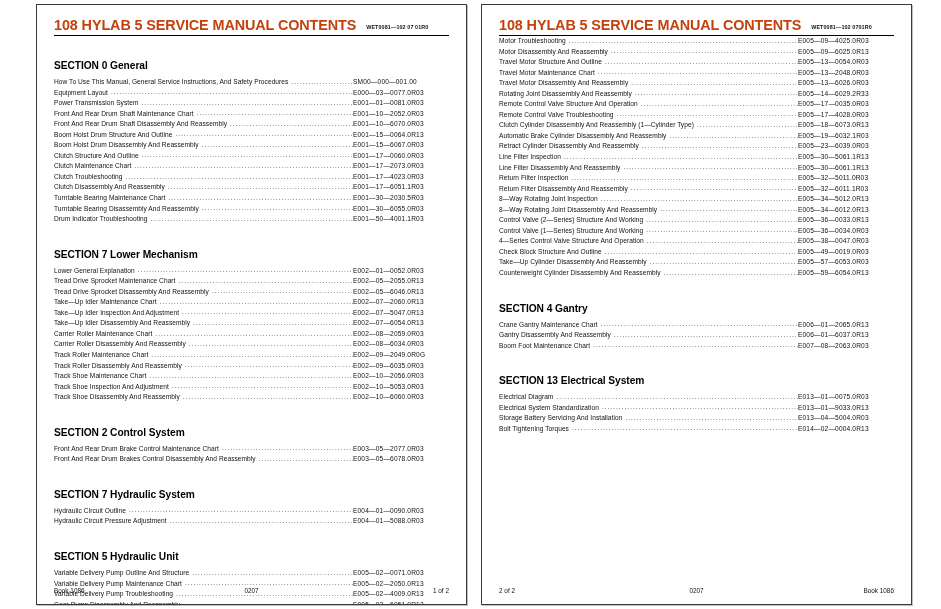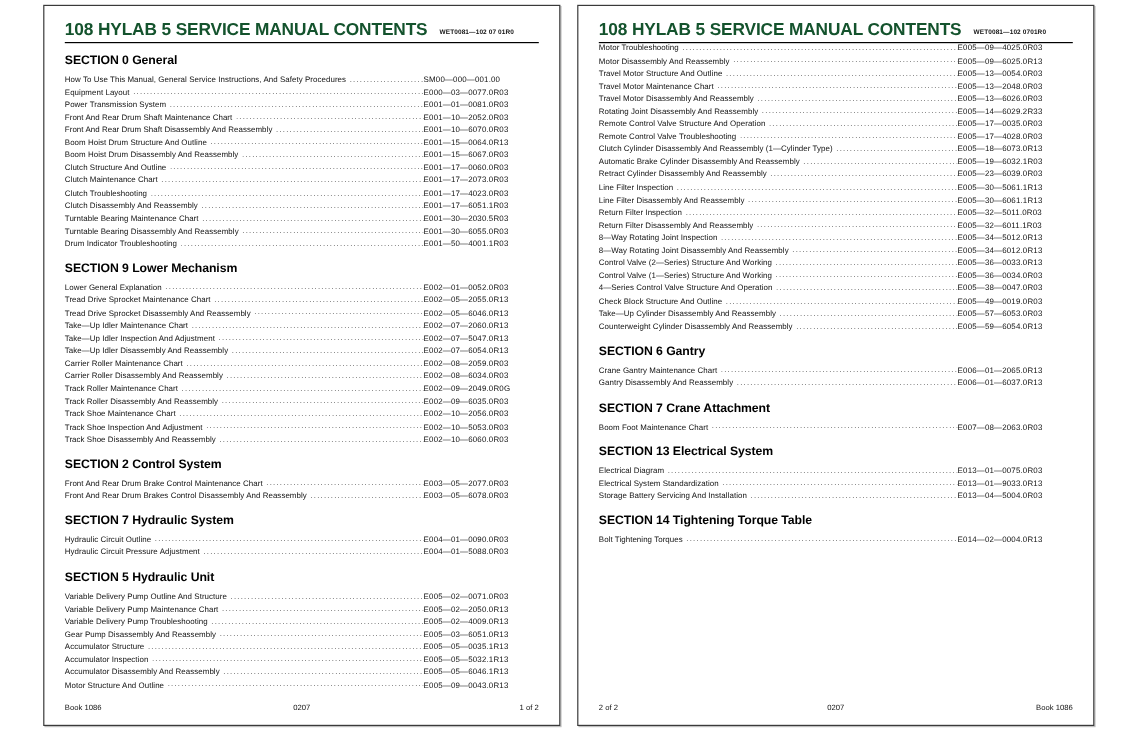--- a/index.html
+++ b/index.html
@@ -3,24 +3,24 @@
 <meta charset="utf-8">
 <style>
   html,body{margin:0;padding:0;background:#ffffff;}
   body{width:941px;height:609px;overflow:hidden;font-family:"Liberation Sans",sans-serif;}
   .spread{position:relative;width:941px;height:609px;display:flex;gap:10px;background:#fff;}
   .page{position:relative;background:#ffffff;border:1px solid #3a3a3a;box-shadow:1px 1px 0 rgba(0,0,0,.25);box-sizing:border-box;overflow:hidden;}
   .page-left{width:431px;height:601px;margin:4px 0 0 36px;}
   .page-right{width:431px;height:601px;margin:4px 0 0 4px;}
   .inner{position:absolute;left:17px;right:17px;top:12px;bottom:10px;}
   .doc-title-row{display:flex;align-items:flex-end;gap:10px;}
-  .doc-title{font-size:14.4px;font-weight:bold;letter-spacing:-0.1px;color:#14532d;white-space:nowrap;}
+  .doc-title{font-size:14.4px;font-weight:bold;letter-spacing:-0.1px;color:#c2410c;white-space:nowrap;}
   .doc-code{font-size:5.4px;font-weight:bold;letter-spacing:.1px;color:#111;padding-bottom:2.6px;white-space:nowrap;}
   .title-rule{border-bottom:1.4px solid #000;margin-top:2px;}
-  .section-head{font-size:10.2px;font-weight:bold;color:#000;margin-top:9px;margin-bottom:6px;letter-spacing:-0.05px;}
+  .section-head{font-size:10.2px;font-weight:bold;color:#000;margin-top:24px;margin-bottom:6px;letter-spacing:-0.05px;}
   .entries{margin:0;padding:0;list-style:none;}
   .entry{display:flex;align-items:baseline;font-size:6.6px;color:#111;line-height:10.55px;white-space:nowrap;}
   .entry .t{flex:0 0 auto;padding-right:3px;letter-spacing:.05px;}
   .entry .dots{flex:1 1 auto;overflow:hidden;white-space:nowrap;color:#333;letter-spacing:1.05px;font-size:6.4px;position:relative;top:-0.4px;}
   .entry .code{flex:0 0 auto;text-align:left;width:96px;letter-spacing:.15px;}
   .footer{position:absolute;left:17px;right:17px;bottom:10px;display:flex;font-size:6.4px;color:#111;}
   .footer .f-left{flex:0 0 33%;text-align:left;}
   .footer .f-mid{flex:0 0 34%;text-align:center;}
   .footer .f-right{flex:0 0 33%;text-align:right;}
 </style>
@@ -104,21 +104,21 @@
               <span class="t">Turntable Bearing Disassembly And Reassembly</span>
               <span class="dots">....................................................................................................................................................................................</span>
               <span class="code">E001—30—6055.0R03</span>
             </li>
             <li class="entry">
               <span class="t">Drum Indicator Troubleshooting</span>
               <span class="dots">....................................................................................................................................................................................</span>
               <span class="code">E001—50—4001.1R03</span>
             </li>
           </ul>
-          <div class="section-head">SECTION 9 Lower Mechanism</div>
+          <div class="section-head">SECTION 7 Lower Mechanism</div>
           <ul class="entries">
             <li class="entry">
               <span class="t">Lower General Explanation</span>
               <span class="dots">....................................................................................................................................................................................</span>
               <span class="code">E002—01—0052.0R03</span>
             </li>
             <li class="entry">
               <span class="t">Tread Drive Sprocket Maintenance Chart</span>
               <span class="dots">....................................................................................................................................................................................</span>
               <span class="code">E002—05—2055.0R13</span>
@@ -375,34 +375,33 @@
               <span class="t">Take—Up Cylinder Disassembly And Reassembly</span>
               <span class="dots">....................................................................................................................................................................................</span>
               <span class="code">E005—57—6053.0R03</span>
             </li>
             <li class="entry">
               <span class="t">Counterweight Cylinder Disassembly And Reassembly</span>
               <span class="dots">....................................................................................................................................................................................</span>
               <span class="code">E005—59—6054.0R13</span>
             </li>
           </ul>
-          <div class="section-head">SECTION 6 Gantry</div>
+          <div class="section-head">SECTION 4 Gantry</div>
           <ul class="entries">
             <li class="entry">
               <span class="t">Crane Gantry Maintenance Chart</span>
               <span class="dots">....................................................................................................................................................................................</span>
               <span class="code">E006—01—2065.0R13</span>
             </li>
             <li class="entry">
               <span class="t">Gantry Disassembly And Reassembly</span>
               <span class="dots">....................................................................................................................................................................................</span>
               <span class="code">E006—01—6037.0R13</span>
             </li>
           </ul>
-          <div class="section-head">SECTION 7 Crane Attachment</div>
           <ul class="entries">
             <li class="entry">
               <span class="t">Boom Foot Maintenance Chart</span>
               <span class="dots">....................................................................................................................................................................................</span>
               <span class="code">E007—08—2063.0R03</span>
             </li>
           </ul>
           <div class="section-head">SECTION 13 Electrical System</div>
           <ul class="entries">
             <li class="entry">
@@ -414,21 +413,20 @@
               <span class="t">Electrical System Standardization</span>
               <span class="dots">....................................................................................................................................................................................</span>
               <span class="code">E013—01—9033.0R13</span>
             </li>
             <li class="entry">
               <span class="t">Storage Battery Servicing And Installation</span>
               <span class="dots">....................................................................................................................................................................................</span>
               <span class="code">E013—04—5004.0R03</span>
             </li>
           </ul>
-          <div class="section-head">SECTION 14 Tightening Torque Table</div>
           <ul class="entries">
             <li class="entry">
               <span class="t">Bolt Tightening Torques</span>
               <span class="dots">....................................................................................................................................................................................</span>
               <span class="code">E014—02—0004.0R13</span>
             </li>
           </ul>
         </div>
     </div>
     <div class="footer">

